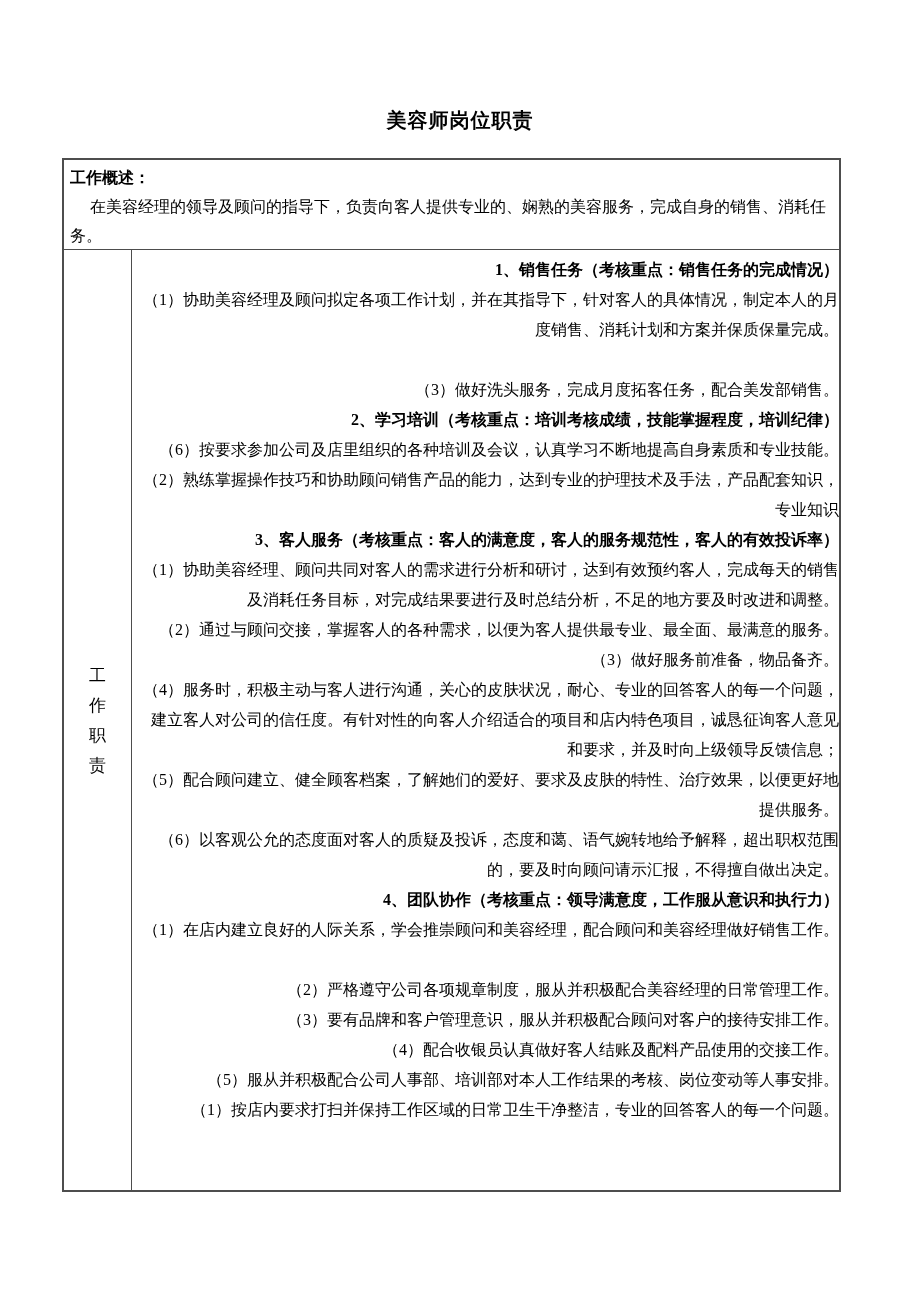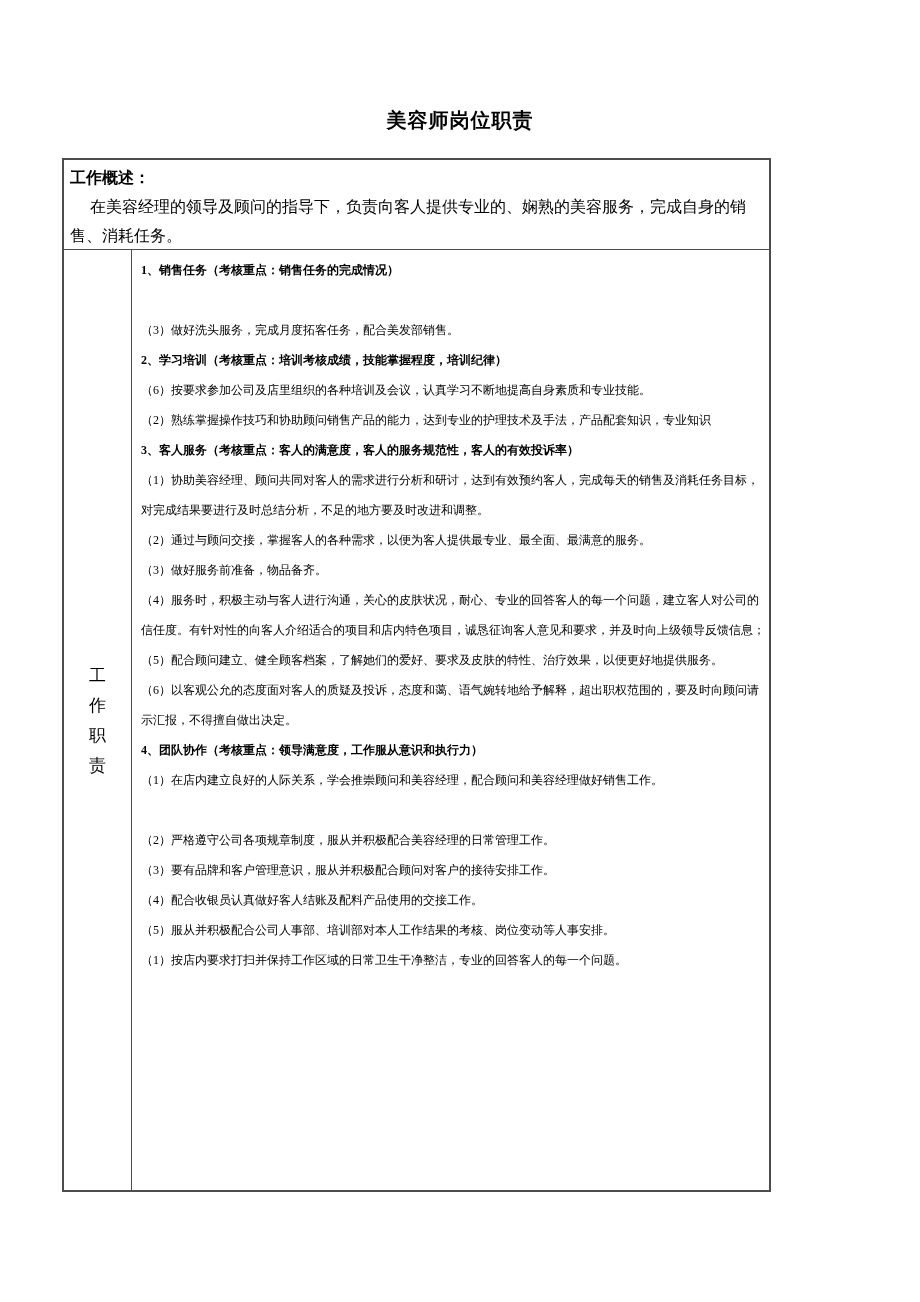--- a/index.html
+++ b/index.html
@@ -23,21 +23,21 @@
     width: 100%;
     margin: 0;
     text-align: center;
     font-size: 20px;
     font-weight: bold;
     letter-spacing: 1px;
   }
   .doc-table {
     position: absolute;
     left: 62px; top: 158px;
-    width: 709px; height: 1034px;
+    width: 779px; height: 1034px;
     border: 2px solid var(--border-color);
     background: var(--page-bg);
   }
   .overview-row {
     height: 90px;
     border-bottom: 1px solid var(--border-color);
     padding: 3px 8px 0 6px;
     font-size: 16px;
     line-height: 29px;
     overflow: hidden;
@@ -59,23 +59,24 @@
   }
   .vertical-label {
     white-space: pre-line;
     text-align: center;
     font-size: 17px;
     line-height: 30px;
   }
   .duties-content-cell {
     flex: 1 1 auto;
     padding: 5px 0 18px 9px;
-    font-size: 12px;
+    font-size: 16px;
     line-height: 30px;
     overflow: hidden;
+    text-align: right;
   }
   .duty-heading { margin: 0; font-weight: bold; }
   .duty-item { margin: 0; }
   .duty-item .bold { font-weight: normal; }
   .blank-line { margin: 0; }
 </style>
 </head>
 <body>
 
 <div class="page">
@@ -89,20 +90,21 @@
 
     <div class="duties-row">
       <div class="duties-label-cell">
         <div class="vertical-label" id="duties-label">工
 作
 职
 责</div>
       </div>
       <div class="duties-content-cell" id="duties-content">
           <p class="duty-heading">1、销售任务（考核重点：销售任务的完成情况）</p>
+          <p class="duty-item">（1）协助美容经理及顾问拟定各项工作计划，并在其指导下，针对客人的具体情况，制定本人的月度销售、消耗计划和方案并保质保量完成。</p>
           <p class="blank-line">&nbsp;</p>
           <p class="duty-item">（3）做好洗头服务，完成月度拓客任务，配合美发部销售。</p>
           <p class="duty-heading">2、学习培训（考核重点：培训考核成绩，技能掌握程度，培训纪律）</p>
           <p class="duty-item">（6）按要求参加公司及店里组织的各种培训及会议，认真学习不断地提高自身素质和专业技能。</p>
           <p class="duty-item">（2）熟练掌握操作技巧和协助顾问销售产品的能力，达到专业的护理技术及手法，产品配套知识，专业知识</p>
           <p class="duty-heading">3、客人服务（考核重点：客人的满意度，客人的服务规范性，客人的有效投诉率）</p>
           <p class="duty-item">（1）协助美容经理、顾问共同对客人的需求进行分析和研讨，达到有效预约客人，完成每天的销售及消耗任务目标，对完成结果要进行及时总结分析，不足的地方要及时改进和调整。</p>
           <p class="duty-item">（2）通过与顾问交接，掌握客人的各种需求，以便为客人提供最专业、最全面、最满意的服务。</p>
           <p class="duty-item">（3）做好服务前准备，物品备齐。</p>
           <p class="duty-item">（4）服务时，积极主动与客人进行沟通，关心的皮肤状况，耐心、专业的回答客人的每一个问题，建立客人对公司的信任度。有针对性的向客人介绍适合的项目和店内特色项目，诚恳征询客人意见和要求，并及时向上级领导反馈信息；</p>

